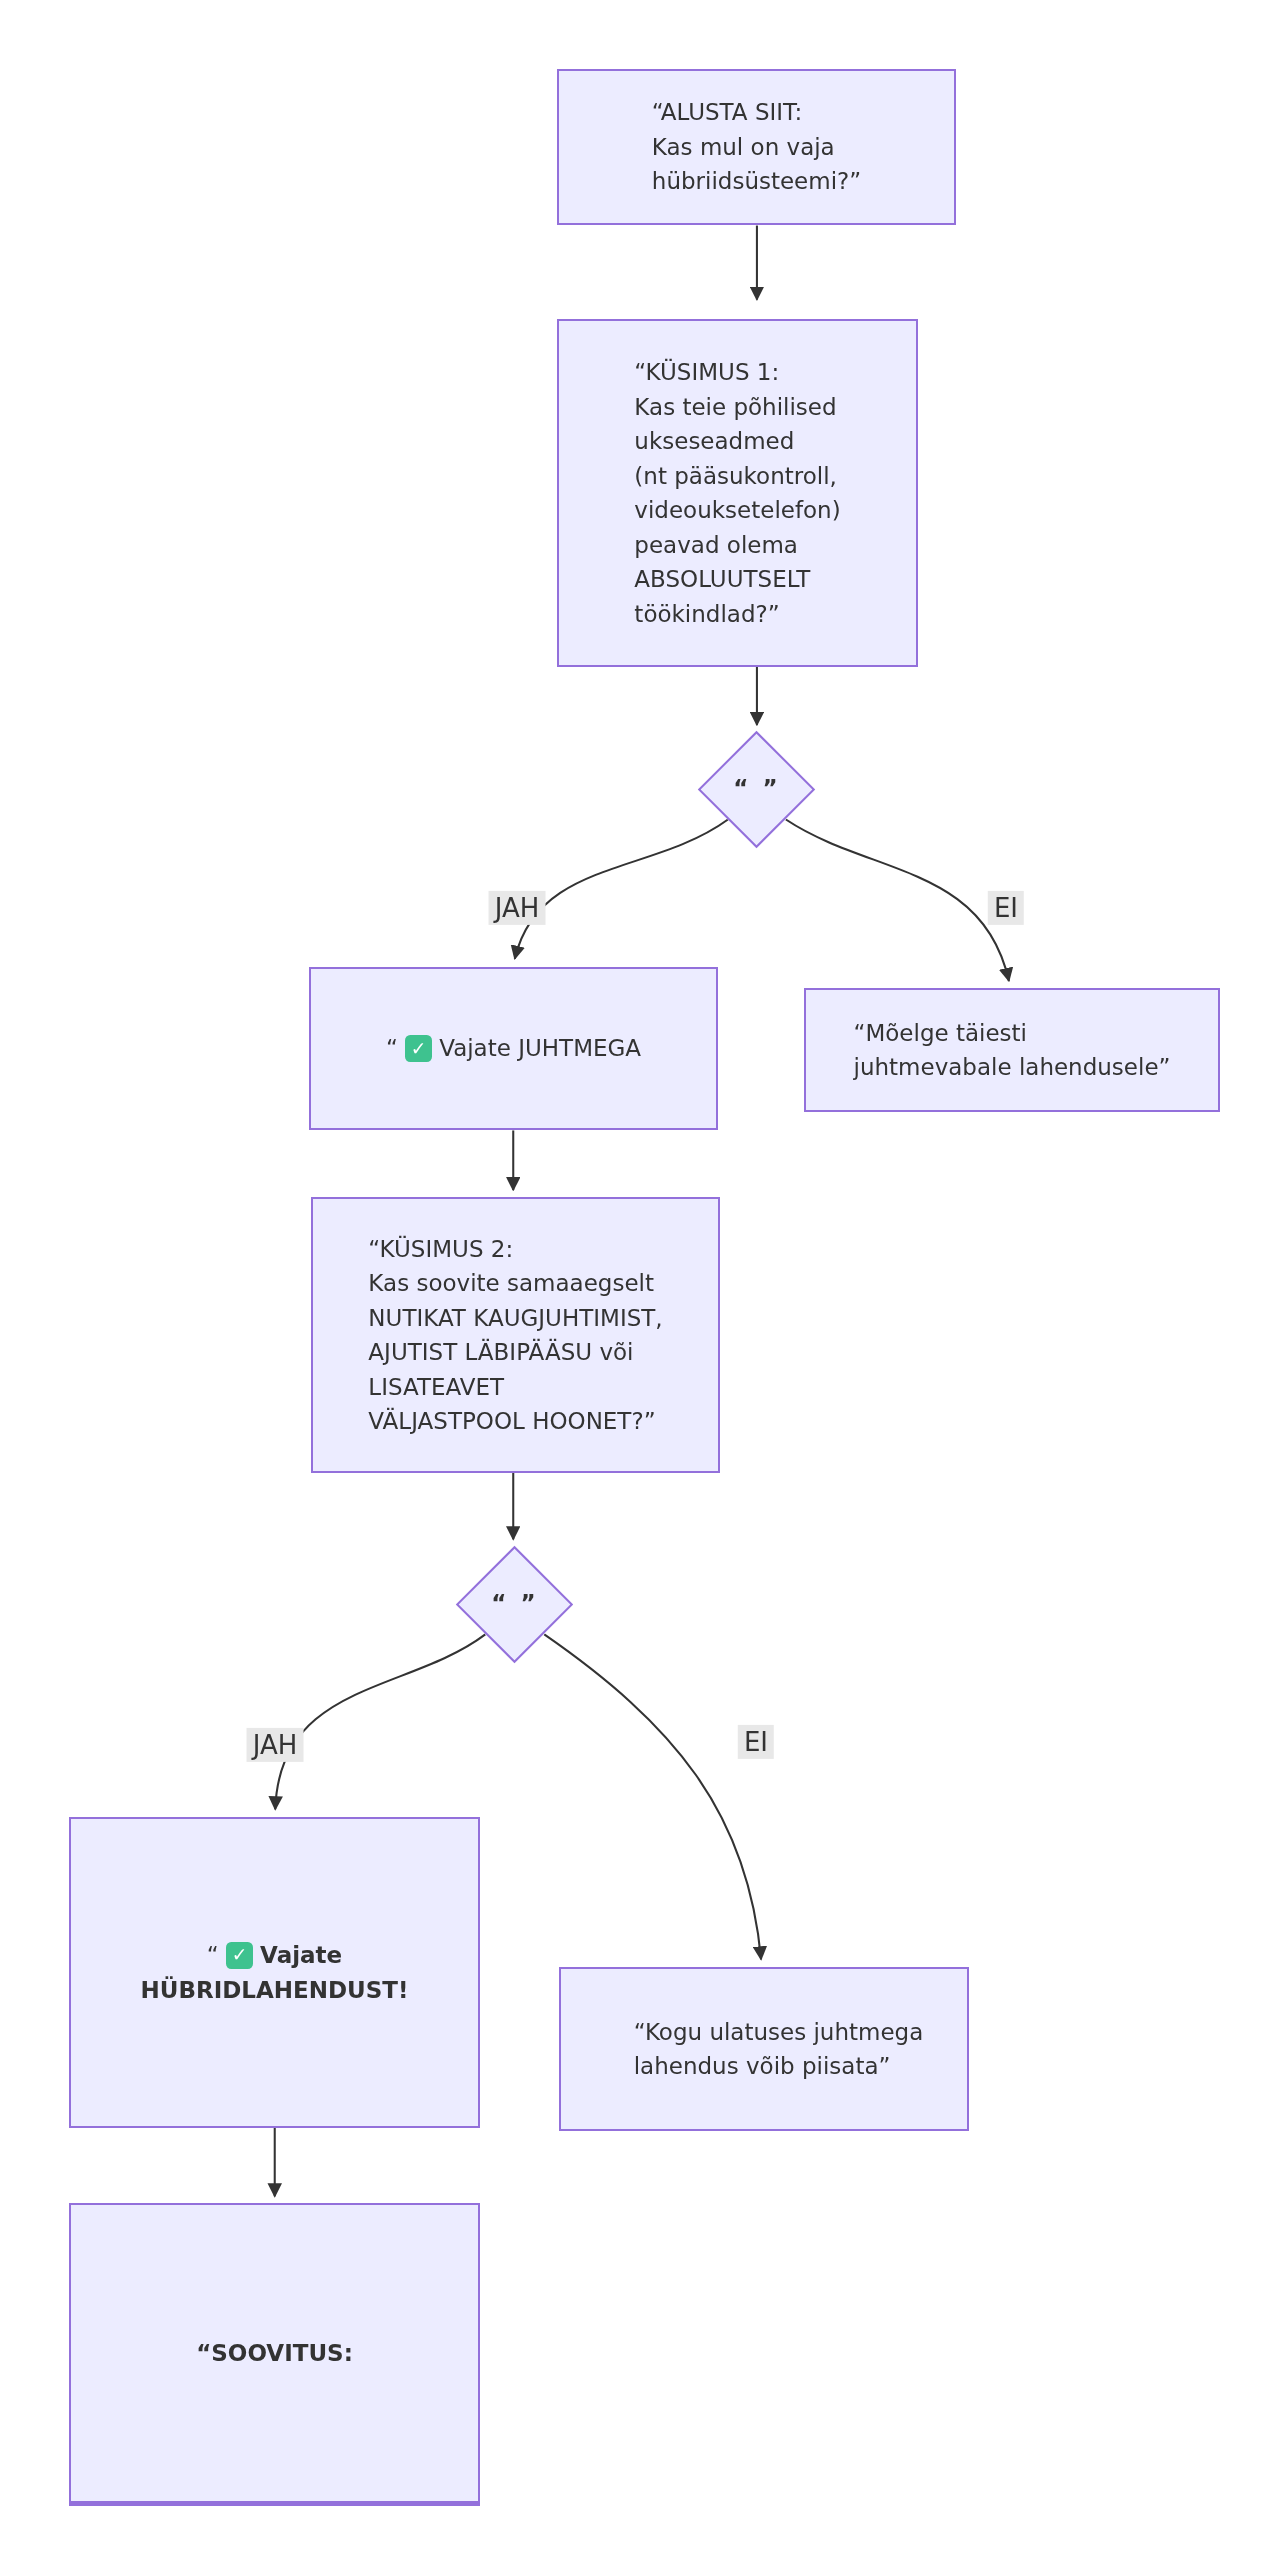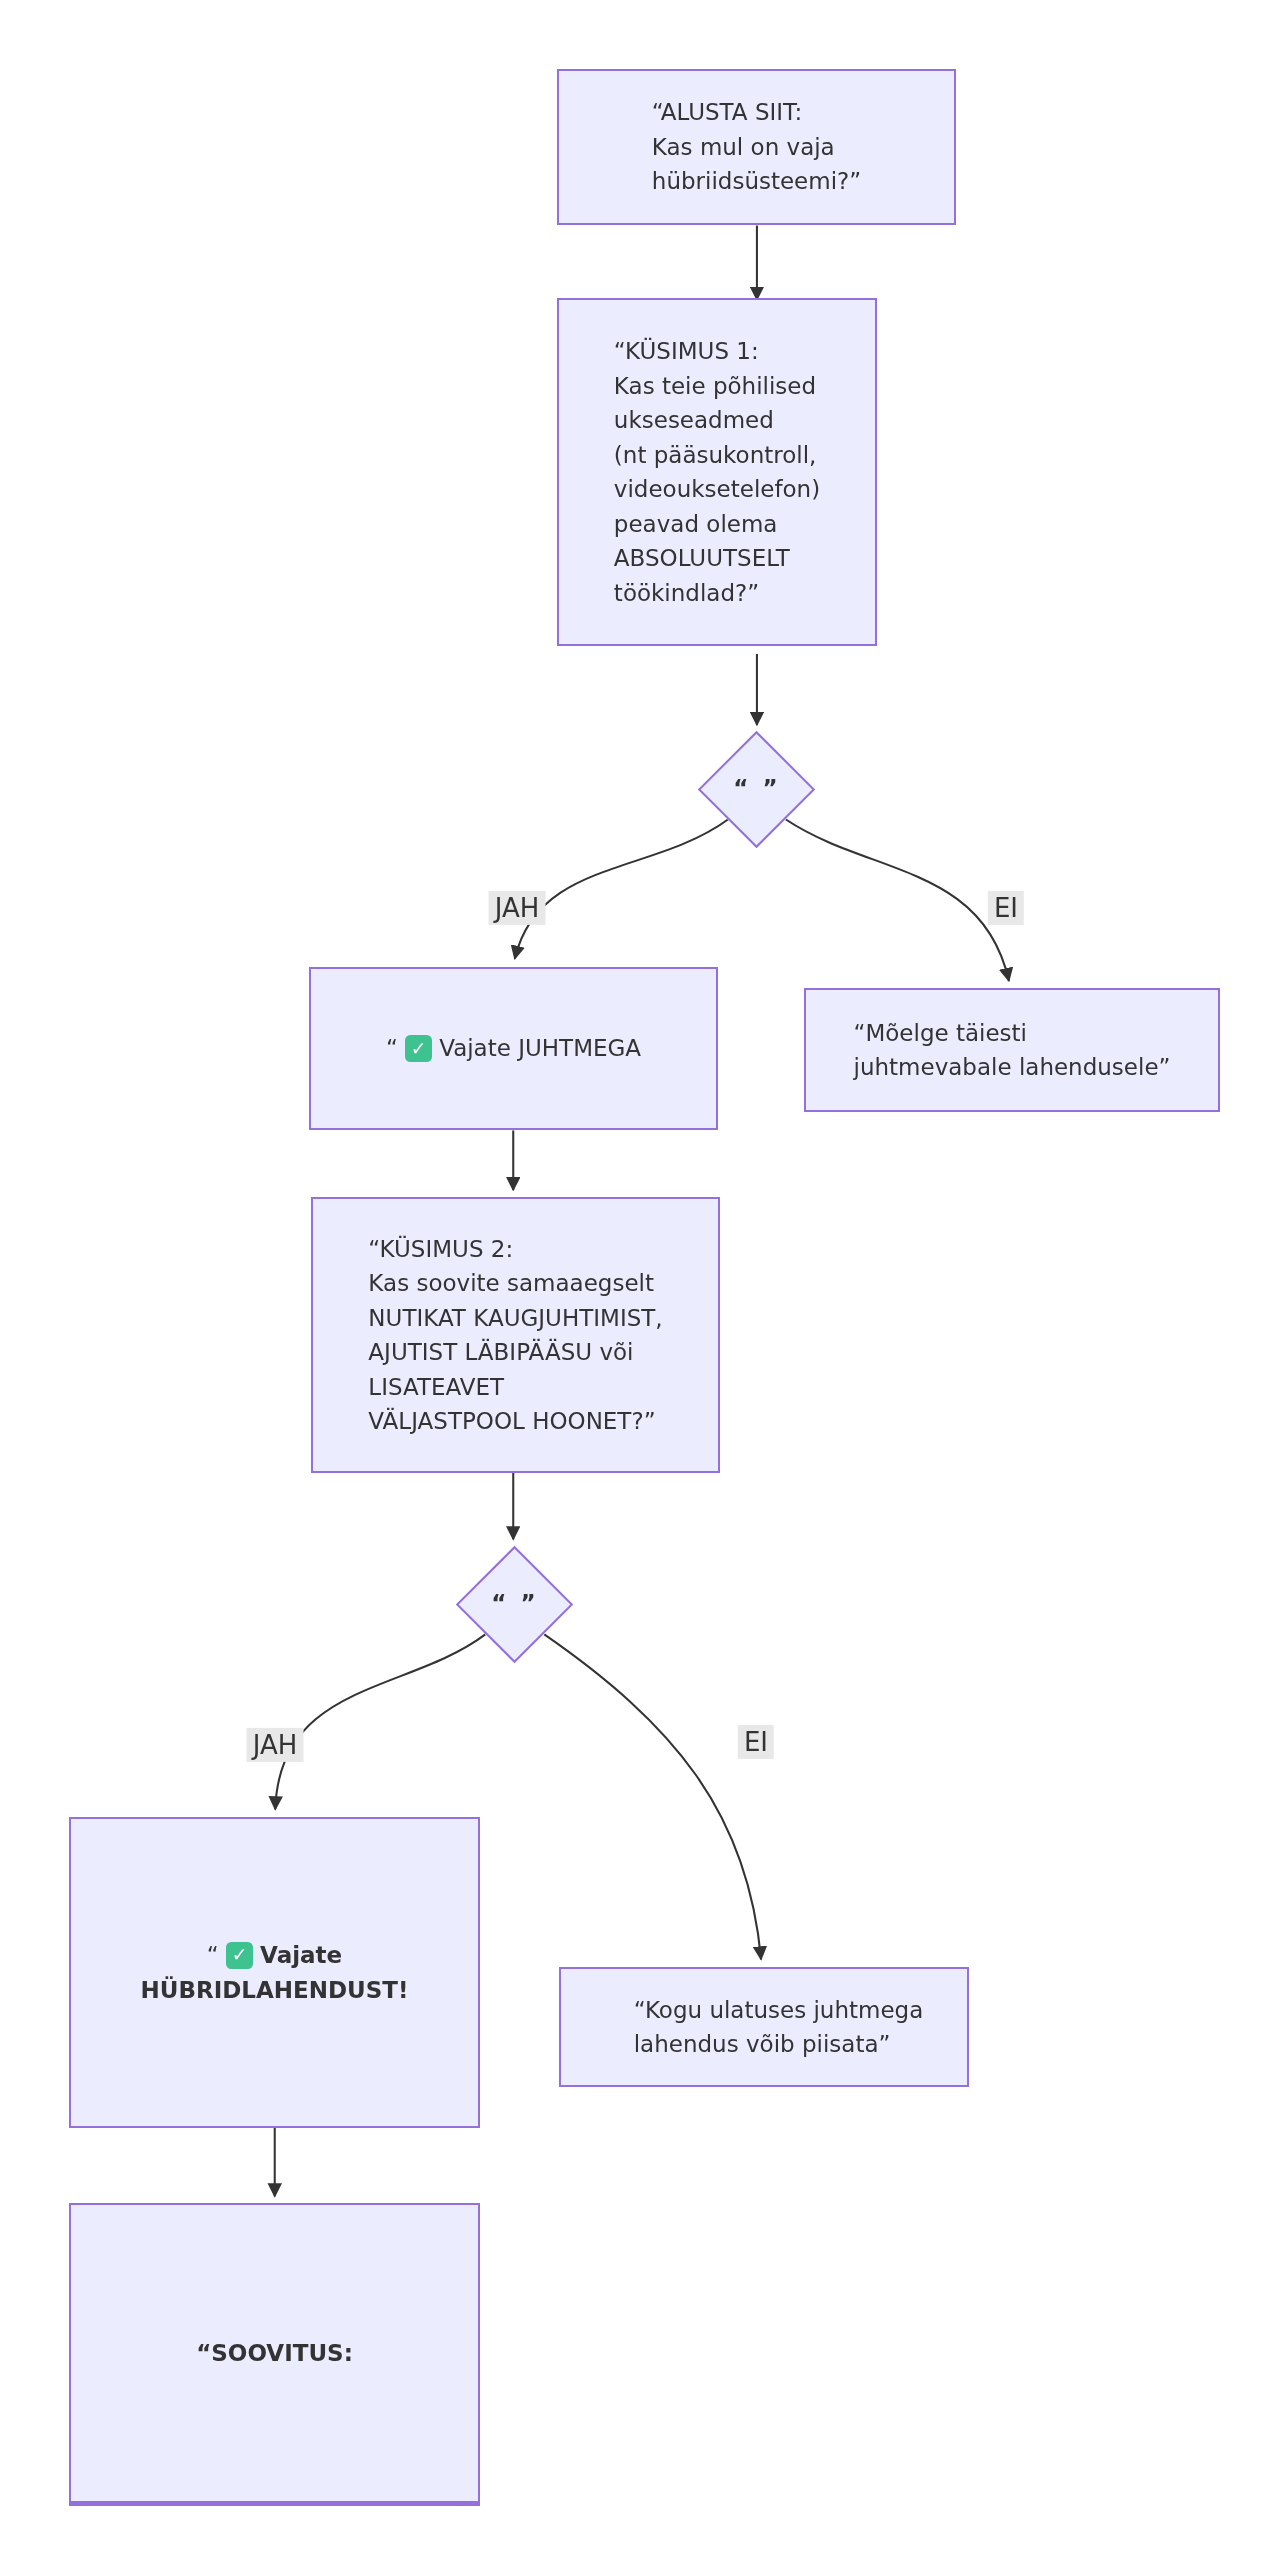--- a/index.html
+++ b/index.html
@@ -79,21 +79,21 @@
   <path class="edge-path" d="M1052,3158 C1300,3330 1445,3500 1471,3786" marker-end="url(#arrowhead)"></path>
   <path class="edge-path" d="M531,4110 V4244" marker-end="url(#arrowhead)"></path>
 </svg>
 
 <div class="node" style="left:557px; top:69px; width:399px; height:156px;">
   <div class="node-text">“ALUSTA SIIT:
 Kas mul on vaja
 hübriidsüsteemi?”</div>
 </div>
 
-<div class="node" style="left:557px; top:298px; width:320px; height:348px;">
+<div class="node" style="left:557px; top:319px; width:361px; height:348px;">
   <div class="node-text">“KÜSIMUS 1:
 Kas teie põhilised
 ukseseadmed
 (nt pääsukontroll,
 videouksetelefon)
 peavad olema
 ABSOLUUTSELT
 töökindlad?”</div>
 </div>
 
@@ -133,21 +133,21 @@
 
 <div class="node" style="left:69px; top:1817px; width:411px; height:311px;">
   <div class="line-row">
     <span>“</span>
     <span class="check-icon">✓</span>
     <span class="b">Vajate</span>
   </div>
   <div class="b">HÜBRIDLAHENDUST!</div>
 </div>
 
-<div class="node" style="left:559px; top:1967px; width:410px; height:120px;padding-left:29px;">
+<div class="node" style="left:559px; top:1967px; width:410px; height:164px;padding-left:29px;">
   <div class="node-text">“Kogu ulatuses juhtmega
 lahendus võib piisata”</div>
 </div>
 
 <div class="node thick-bottom" style="left:69px; top:2203px; width:411px; height:303px;">
   <div class="b">“SOOVITUS:</div>
 </div>
 
 
 </body></html>

